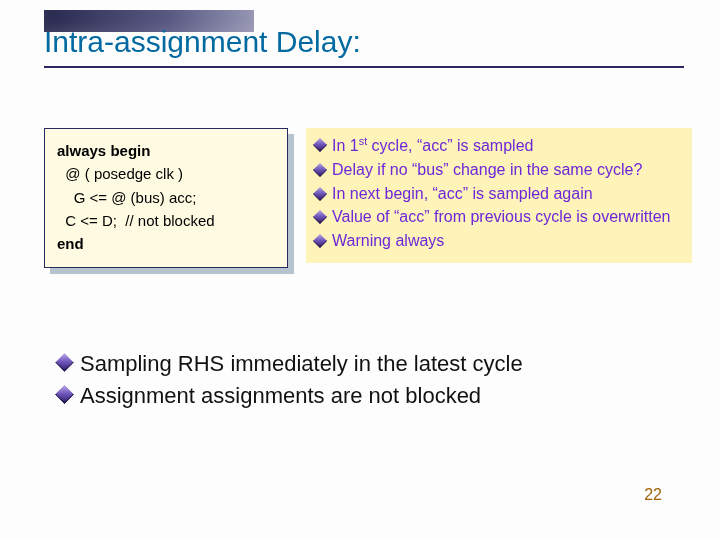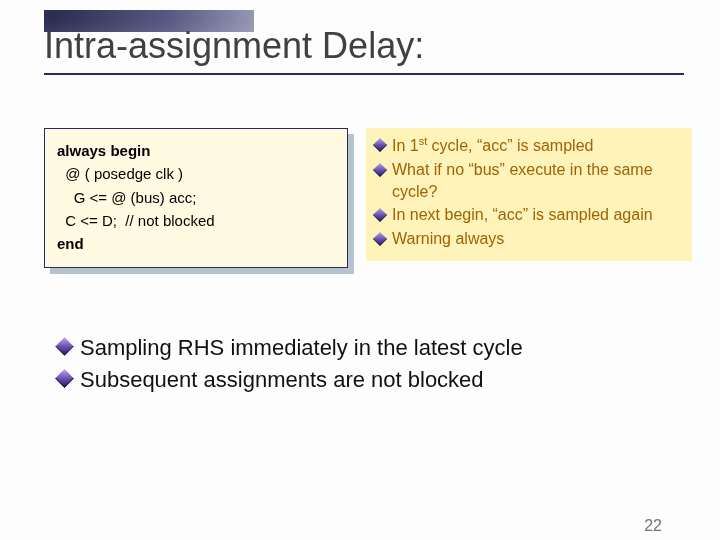--- a/index.html
+++ b/index.html
@@ -35,23 +35,23 @@
 
   
   .title-block {
     position: absolute;
     top: 24px;
     left: 44px;
     right: 40px;
     font-family: Verdana, sans-serif;
   }
   .title-line {
-    font-size: 36px;
+    font-size: 30px;
     line-height: 1.2;
-    color: #404040;
+    color: #0369a1;
     font-weight: 400;
   }
   .title-rule {
     margin-top: 6px;
     border: 0;
     border-top: 2px solid #2a2a60;
     width: 640px;
   }
 
   
@@ -78,38 +78,38 @@
     height: 100%;
     background: #b7c3cc;
     z-index: 0;
   }
   .code-box {
     position: relative;
     z-index: 1;
     background: #fffbe3;
     border: 1.5px solid #2a2a60;
     padding: 10px 12px 12px 12px;
-    width: 304px;
+    width: 244px;
     box-sizing: border-box;
     font-family: Verdana, sans-serif;
     font-size: 15px;
     line-height: 1.55;
     color: #000;
     white-space: pre;
   }
   .code-box b { font-weight: 700; }
 
   
   .notes {
     flex: 1;
     background: #fef3b8;
     padding: 4px 8px 10px 6px;
     font-size: 16px;
     line-height: 1.35;
-    color: #a16207;
+    color: #6d28d9;
   }
   .notes ul {
     list-style: none;
     margin: 0;
     padding: 0;
   }
   .notes li {
     position: relative;
     padding-left: 20px;
     margin: 2px 0;
@@ -131,43 +131,43 @@
   .dia.big {
     width: 13px;
     height: 13px;
     left: 0;
     top: 8px;
   }
 
   
   .big-list {
     position: absolute;
-    top: 332px;
+    top: 348px;
     left: 58px;
     right: 40px;
     list-style: none;
     margin: 0;
     padding: 0;
     font-size: 22px;
     line-height: 1.45;
     color: #111;
   }
   .big-list li {
     position: relative;
     padding-left: 22px;
     margin: 0;
   }
 
   
   .pagenum {
     position: absolute;
-    bottom: 5px;
+    bottom: 36px;
     right: 58px;
     font-size: 16px;
-    color: #737373;
+    color: #a16207;
   }
 </style>
 </head>
 <body>
 
 <div class="slide">
 
   <div class="corner-accent"></div>
 
   <div class="title-block">
@@ -185,43 +185,47 @@
     </div>
 
     <div class="notes">
       <ul>
         <li>
           <span class="dia"></span>
           <span><span>In 1</span><span class="sup">st</span><span> cycle, “acc” is sampled</span></span>
         </li>
         <li>
           <span class="dia"></span>
-          <span>What if no “bus” execute in the same cycle?</span>
+          <span>Delay if no “bus” change in the same cycle?</span>
         </li>
         <li>
           <span class="dia"></span>
           <span>In next begin, “acc” is sampled again</span>
+        </li>
+        <li>
+          <span class="dia"></span>
+          <span>Value of “acc” from previous cycle is overwritten</span>
         </li>
         <li>
           <span class="dia"></span>
           <span>Warning always</span>
         </li>
       </ul>
     </div>
   </div>
 
   <ul class="big-list">
     <li>
       <span class="dia big"></span>
       <span>Sampling RHS immediately in the latest cycle</span>
     </li>
     <li>
       <span class="dia big"></span>
     </li>
     <li>
       <span class="dia big"></span>
-      <span>Subsequent assignments are not blocked</span>
+      <span>Assignment assignments are not blocked</span>
     </li>
   </ul>
 
   <div class="pagenum">22</div>
 
 </div>
 
 </body></html>

